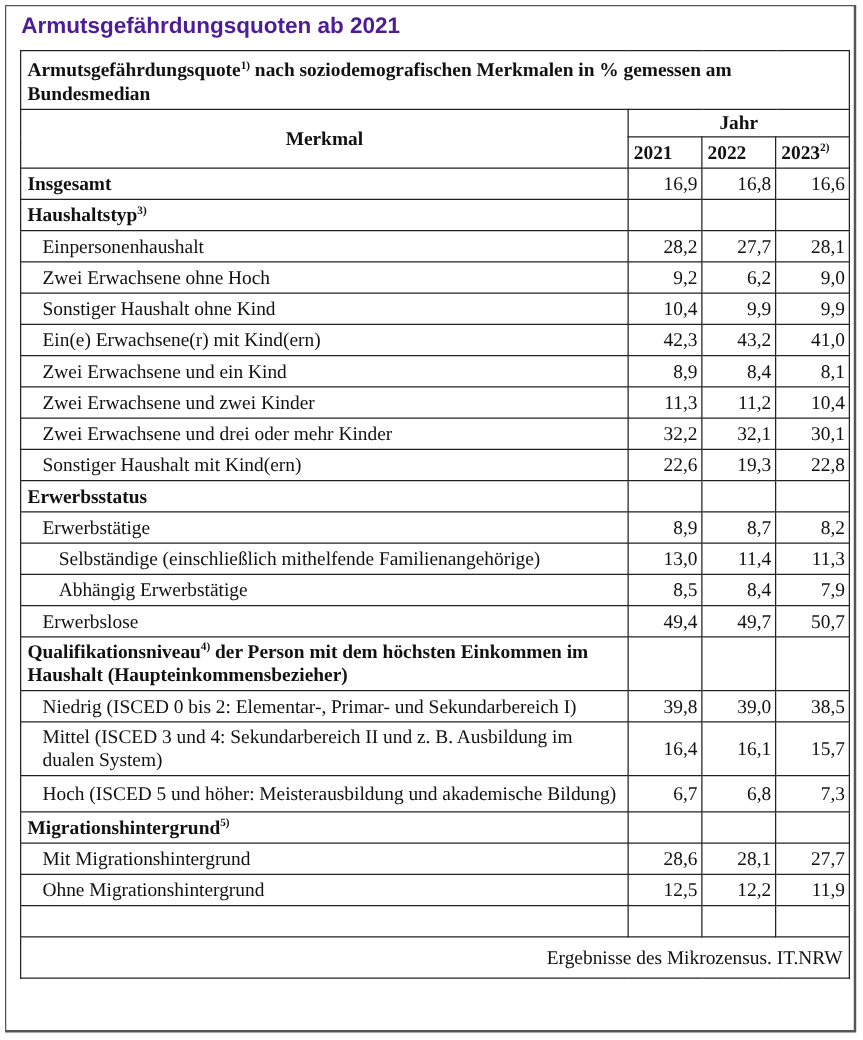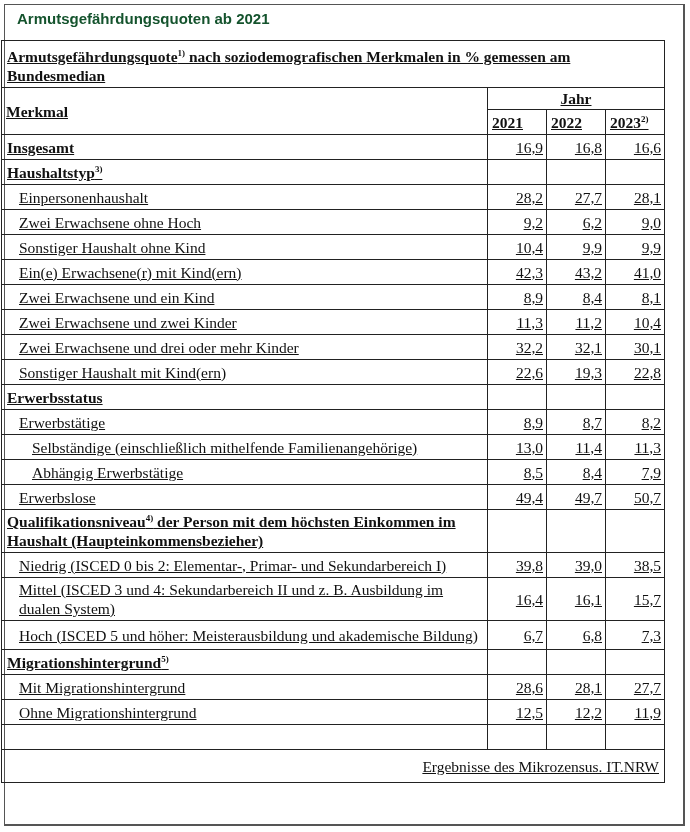--- a/index.html
+++ b/index.html
@@ -1,23 +1,23 @@
 <!DOCTYPE html>
 <html><head>
 <meta charset="utf-8">
 <style>
   html, body { margin:0; padding:0; background:#ffffff; }
   body { width:690px; height:832px; position:relative; overflow:hidden; }
   .frame { position:absolute; left:4px; top:4px; width:681px; height:822px; border:1px solid #555; border-right:2px solid #555; border-bottom:2px solid #555; box-sizing:border-box; }
-  .page-title { position:absolute; left:17px; top:10px; font-family:"Liberation Sans", sans-serif; font-weight:bold; font-size:15px; color:#14532d; }
-  table.t { position:absolute; left:1px; top:40px; width:664px; border-collapse:collapse; font-family:"Liberation Serif", serif; font-size:15.5px; color:#111;text-decoration:underline; }
+  .page-title { position:absolute; left:17px; top:10px; font-family:"Liberation Sans", sans-serif; font-weight:bold; font-size:18px; color:#4c1d95; }
+  table.t { position:absolute; left:16px; top:40px; width:664px; border-collapse:collapse; font-family:"Liberation Serif", serif; font-size:15.5px; color:#111; }
   table.t td, table.t th { border:1px solid #222; padding:0 4px; height:24px; line-height:19px; vertical-align:middle; }
   table.t th { font-weight:bold; }
   .caption-cell { text-align:left; font-weight:bold; padding:6px 5px 2px 5px !important; height:auto !important; }
-  .merk { text-align:left; }
+  .merk { text-align:center; }
   .jahr { text-align:center; height:21px !important; }
   .yr { text-align:left; width:50px; }
   .num { text-align:right; padding-right:3px !important; width:51px; }
   .bold { font-weight:bold; }
   .l0 { padding-left:5px !important; }
   .l1 { padding-left:17px !important; }
   .l2 { padding-left:30px !important; }
   .tall td { vertical-align:bottom; padding-bottom:2px; }
   .multi { line-height:20px; padding-top:2px !important; padding-bottom:2px !important; }
   sup { font-size:9px; line-height:0; vertical-align:6px; }

